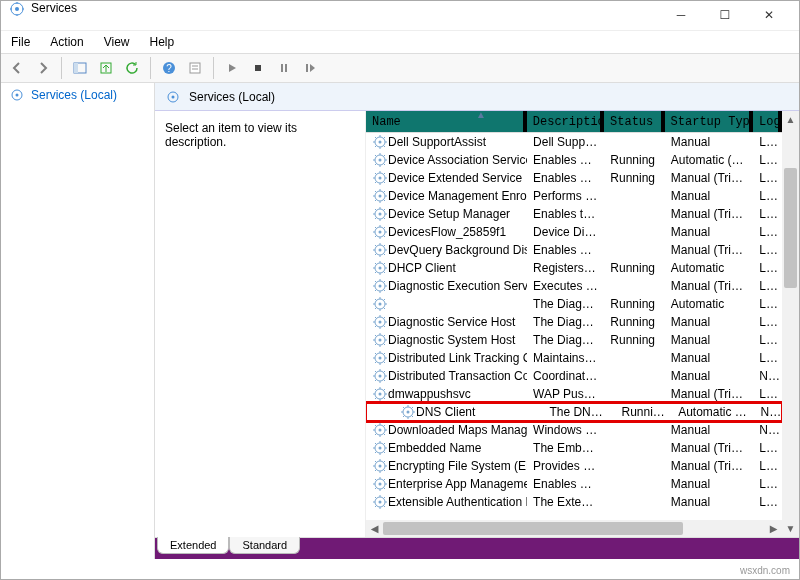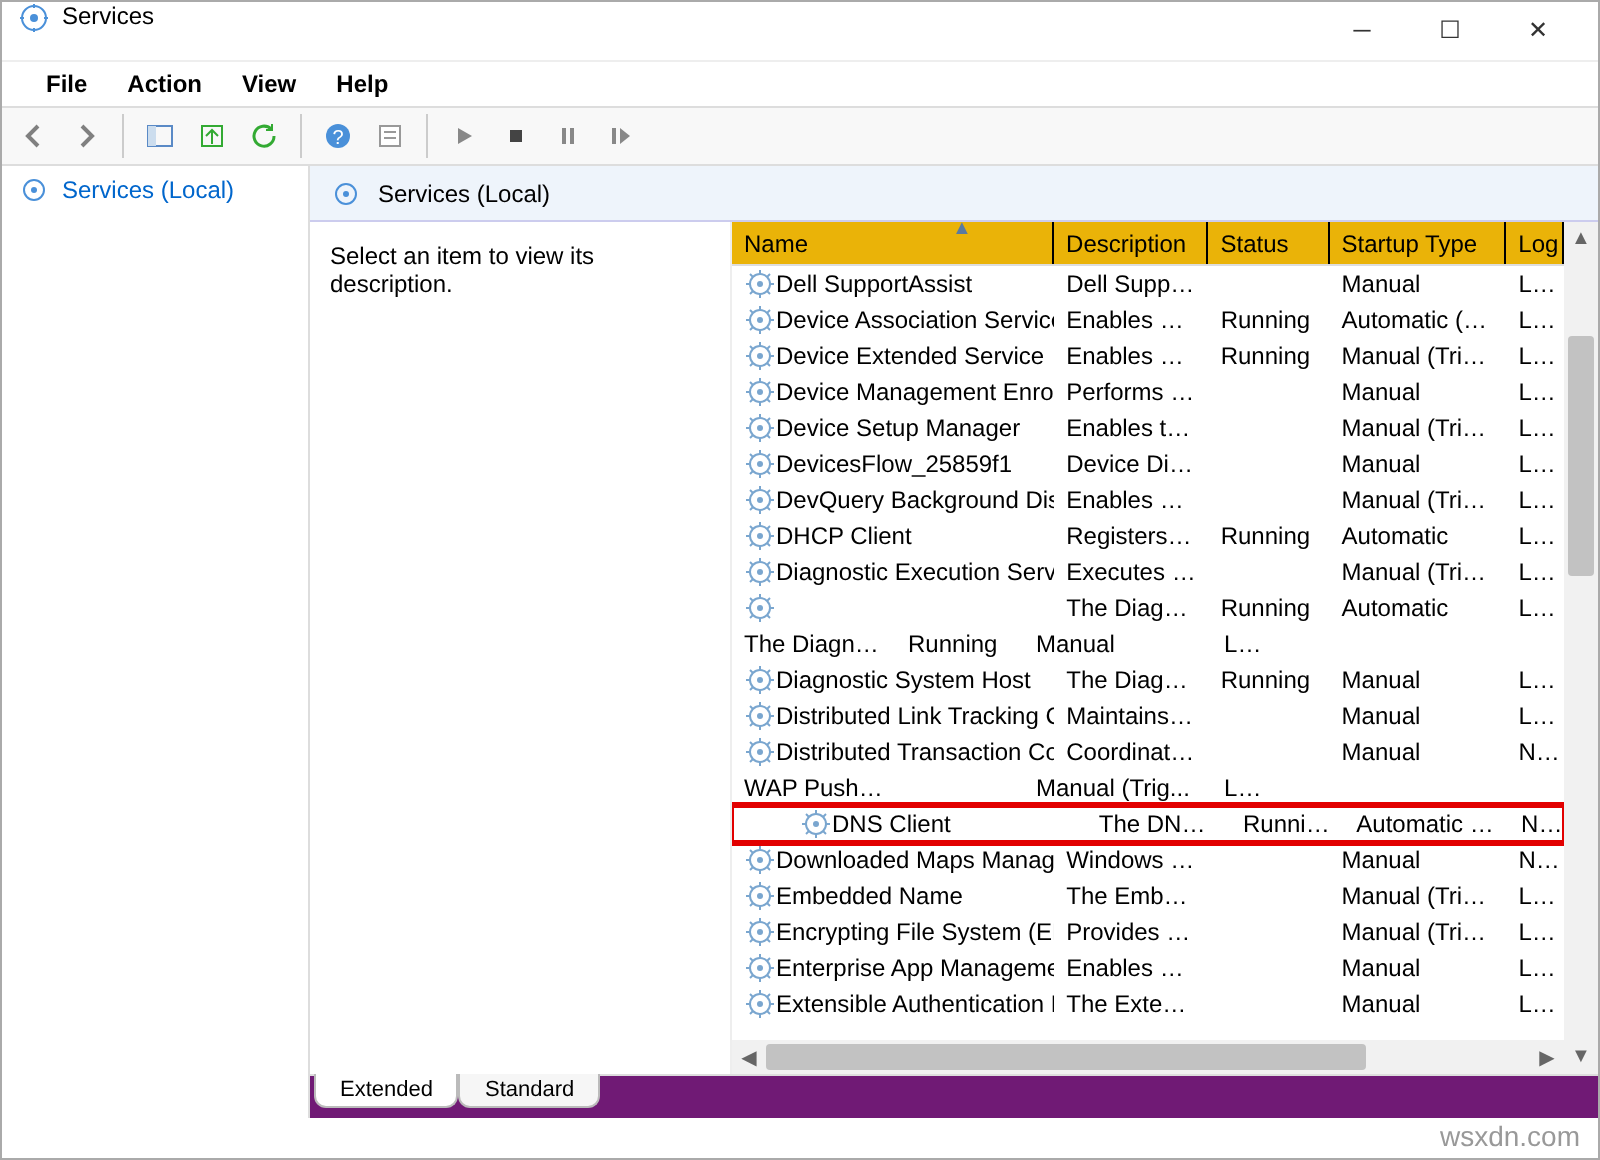--- a/index.html
+++ b/index.html
@@ -24,21 +24,21 @@
   }
   .titlebar .icon { width:16px; height:16px; margin-right:6px; }
   .title-text { flex:0 0 auto; }
   .title-spacer { flex:1; }
   .win-btns { display:flex; gap:0; }
   .win-btn {
     width:44px; height:28px; display:flex; align-items:center; justify-content:center;
     font-size:12px; color:#333;
   }
   .menubar {
-    height:22px; display:flex; align-items:center; padding:0 12px;font-weight:bold;
+    height:22px; display:flex; align-items:center; padding:0 0;
   }
   .menu-item { padding:2px 10px; }
   .toolbar {
     height:30px; border-top:1px solid #ddd; border-bottom:1px solid #ddd;
     display:flex; align-items:center; padding:0 4px; gap:2px;
     background:#f8f8f8;
   }
   .tool-btn {
     width:24px; height:24px; display:flex; align-items:center; justify-content:center;
     border:1px solid transparent; border-radius:2px;
@@ -64,22 +64,22 @@
   }
   .list-pane {
     flex:1; display:flex; flex-direction:column; overflow:hidden;
     border-left:1px solid #eee;
   }
   .list-header {
     display:flex; height:22px; border-bottom:1px solid #ddd; position:relative;
   }
   .col-h {
     display:flex; align-items:center; padding:0 6px;
-    border-right:1px solid #000000; background:#eab308;
-    overflow:hidden; white-space:nowrap;
+    border-right:4px solid #000000; background:#0f766e;
+    overflow:hidden; white-space:nowrap;font-family:Liberation Mono, monospace;
   }
   .sort-ind {
     position:absolute; top:-2px; left:110px; font-size:10px; color:#5a7aa0;
   }
   .list-body {
     flex:1; overflow:hidden;
   }
   .row {
     display:flex; height:18px; align-items:center;
     white-space:nowrap;
@@ -123,21 +123,21 @@
   .scroll-h .arrow {
     width:17px; display:flex; align-items:center; justify-content:center;
     color:#666; font-size:10px;
   }
   .scroll-h .track { flex:1; position:relative; }
   .scroll-h .thumb {
     position:absolute; top:2px; bottom:2px; left:0; width:300px;
     background:#c2c2c2; border-radius:2px;
   }
   .watermark {
-    position:absolute; right:10px; bottom:4px; font-size:14px; color:#999;
+    position:absolute; right:10px; bottom:4px; font-size:10px; color:#999;
   }
   .col-name { width:172px; }
   .col-desc { width:82px; }
   .col-status { width:64px; }
   .col-start { width:94px; }
   .col-log { width:30px; }
 </style>
 </head>
 <body>
 
@@ -498,20 +498,37 @@
                     <line x1="11.5" y1="4.5" x2="13" y2="3"></line>
                   </g>
                 </svg>
               </div>
               <div class="cell col-desc">The Diagno...</div>
               <div class="cell col-status">Running</div>
               <div class="cell col-start">Automatic</div>
               <div class="cell col-log">Loc</div>
             </div>
             <div class="row">
+              <div class="cell name col-name">
+                <svg class="gear" viewBox="0 0 16 16">
+                  <circle cx="8" cy="8" r="5" fill="none" stroke="#7aa6cf"></circle>
+                  <circle cx="8" cy="8" r="1.5" fill="#7aa6cf"></circle>
+                  <g stroke="#7aa6cf">
+                    <line x1="8" y1="1" x2="8" y2="3"></line>
+                    <line x1="8" y1="13" x2="8" y2="15"></line>
+                    <line x1="1" y1="8" x2="3" y2="8"></line>
+                    <line x1="13" y1="8" x2="15" y2="8"></line>
+                    <line x1="3" y1="3" x2="4.5" y2="4.5"></line>
+                    <line x1="11.5" y1="11.5" x2="13" y2="13"></line>
+                    <line x1="3" y1="13" x2="4.5" y2="11.5"></line>
+                    <line x1="11.5" y1="4.5" x2="13" y2="3"></line>
+                  </g>
+                </svg>
+                <span>Diagnostic Service Host</span>
+              </div>
               <div class="cell col-desc">The Diagno...</div>
               <div class="cell col-status">Running</div>
               <div class="cell col-start">Manual</div>
               <div class="cell col-log">Loc</div>
             </div>
             <div class="row">
               <div class="cell name col-name">
                 <svg class="gear" viewBox="0 0 16 16">
                   <circle cx="8" cy="8" r="5" fill="none" stroke="#7aa6cf"></circle>
                   <circle cx="8" cy="8" r="1.5" fill="#7aa6cf"></circle>
@@ -573,20 +590,37 @@
                   </g>
                 </svg>
                 <span>Distributed Transaction Co...</span>
               </div>
               <div class="cell col-desc">Coordinates...</div>
               <div class="cell col-status"></div>
               <div class="cell col-start">Manual</div>
               <div class="cell col-log">Net</div>
             </div>
             <div class="row">
+              <div class="cell name col-name">
+                <svg class="gear" viewBox="0 0 16 16">
+                  <circle cx="8" cy="8" r="5" fill="none" stroke="#7aa6cf"></circle>
+                  <circle cx="8" cy="8" r="1.5" fill="#7aa6cf"></circle>
+                  <g stroke="#7aa6cf">
+                    <line x1="8" y1="1" x2="8" y2="3"></line>
+                    <line x1="8" y1="13" x2="8" y2="15"></line>
+                    <line x1="1" y1="8" x2="3" y2="8"></line>
+                    <line x1="13" y1="8" x2="15" y2="8"></line>
+                    <line x1="3" y1="3" x2="4.5" y2="4.5"></line>
+                    <line x1="11.5" y1="11.5" x2="13" y2="13"></line>
+                    <line x1="3" y1="13" x2="4.5" y2="11.5"></line>
+                    <line x1="11.5" y1="4.5" x2="13" y2="3"></line>
+                  </g>
+                </svg>
+                <span>dmwappushsvc</span>
+              </div>
               <div class="cell col-desc">WAP Push ...</div>
               <div class="cell col-status"></div>
               <div class="cell col-start">Manual (Trig...</div>
               <div class="cell col-log">Loc</div>
             </div>
             <div class="row highlight">
               <div class="cell name col-name">
                 <svg class="gear" viewBox="0 0 16 16">
                   <circle cx="8" cy="8" r="5" fill="none" stroke="#7aa6cf"></circle>
                   <circle cx="8" cy="8" r="1.5" fill="#7aa6cf"></circle>

